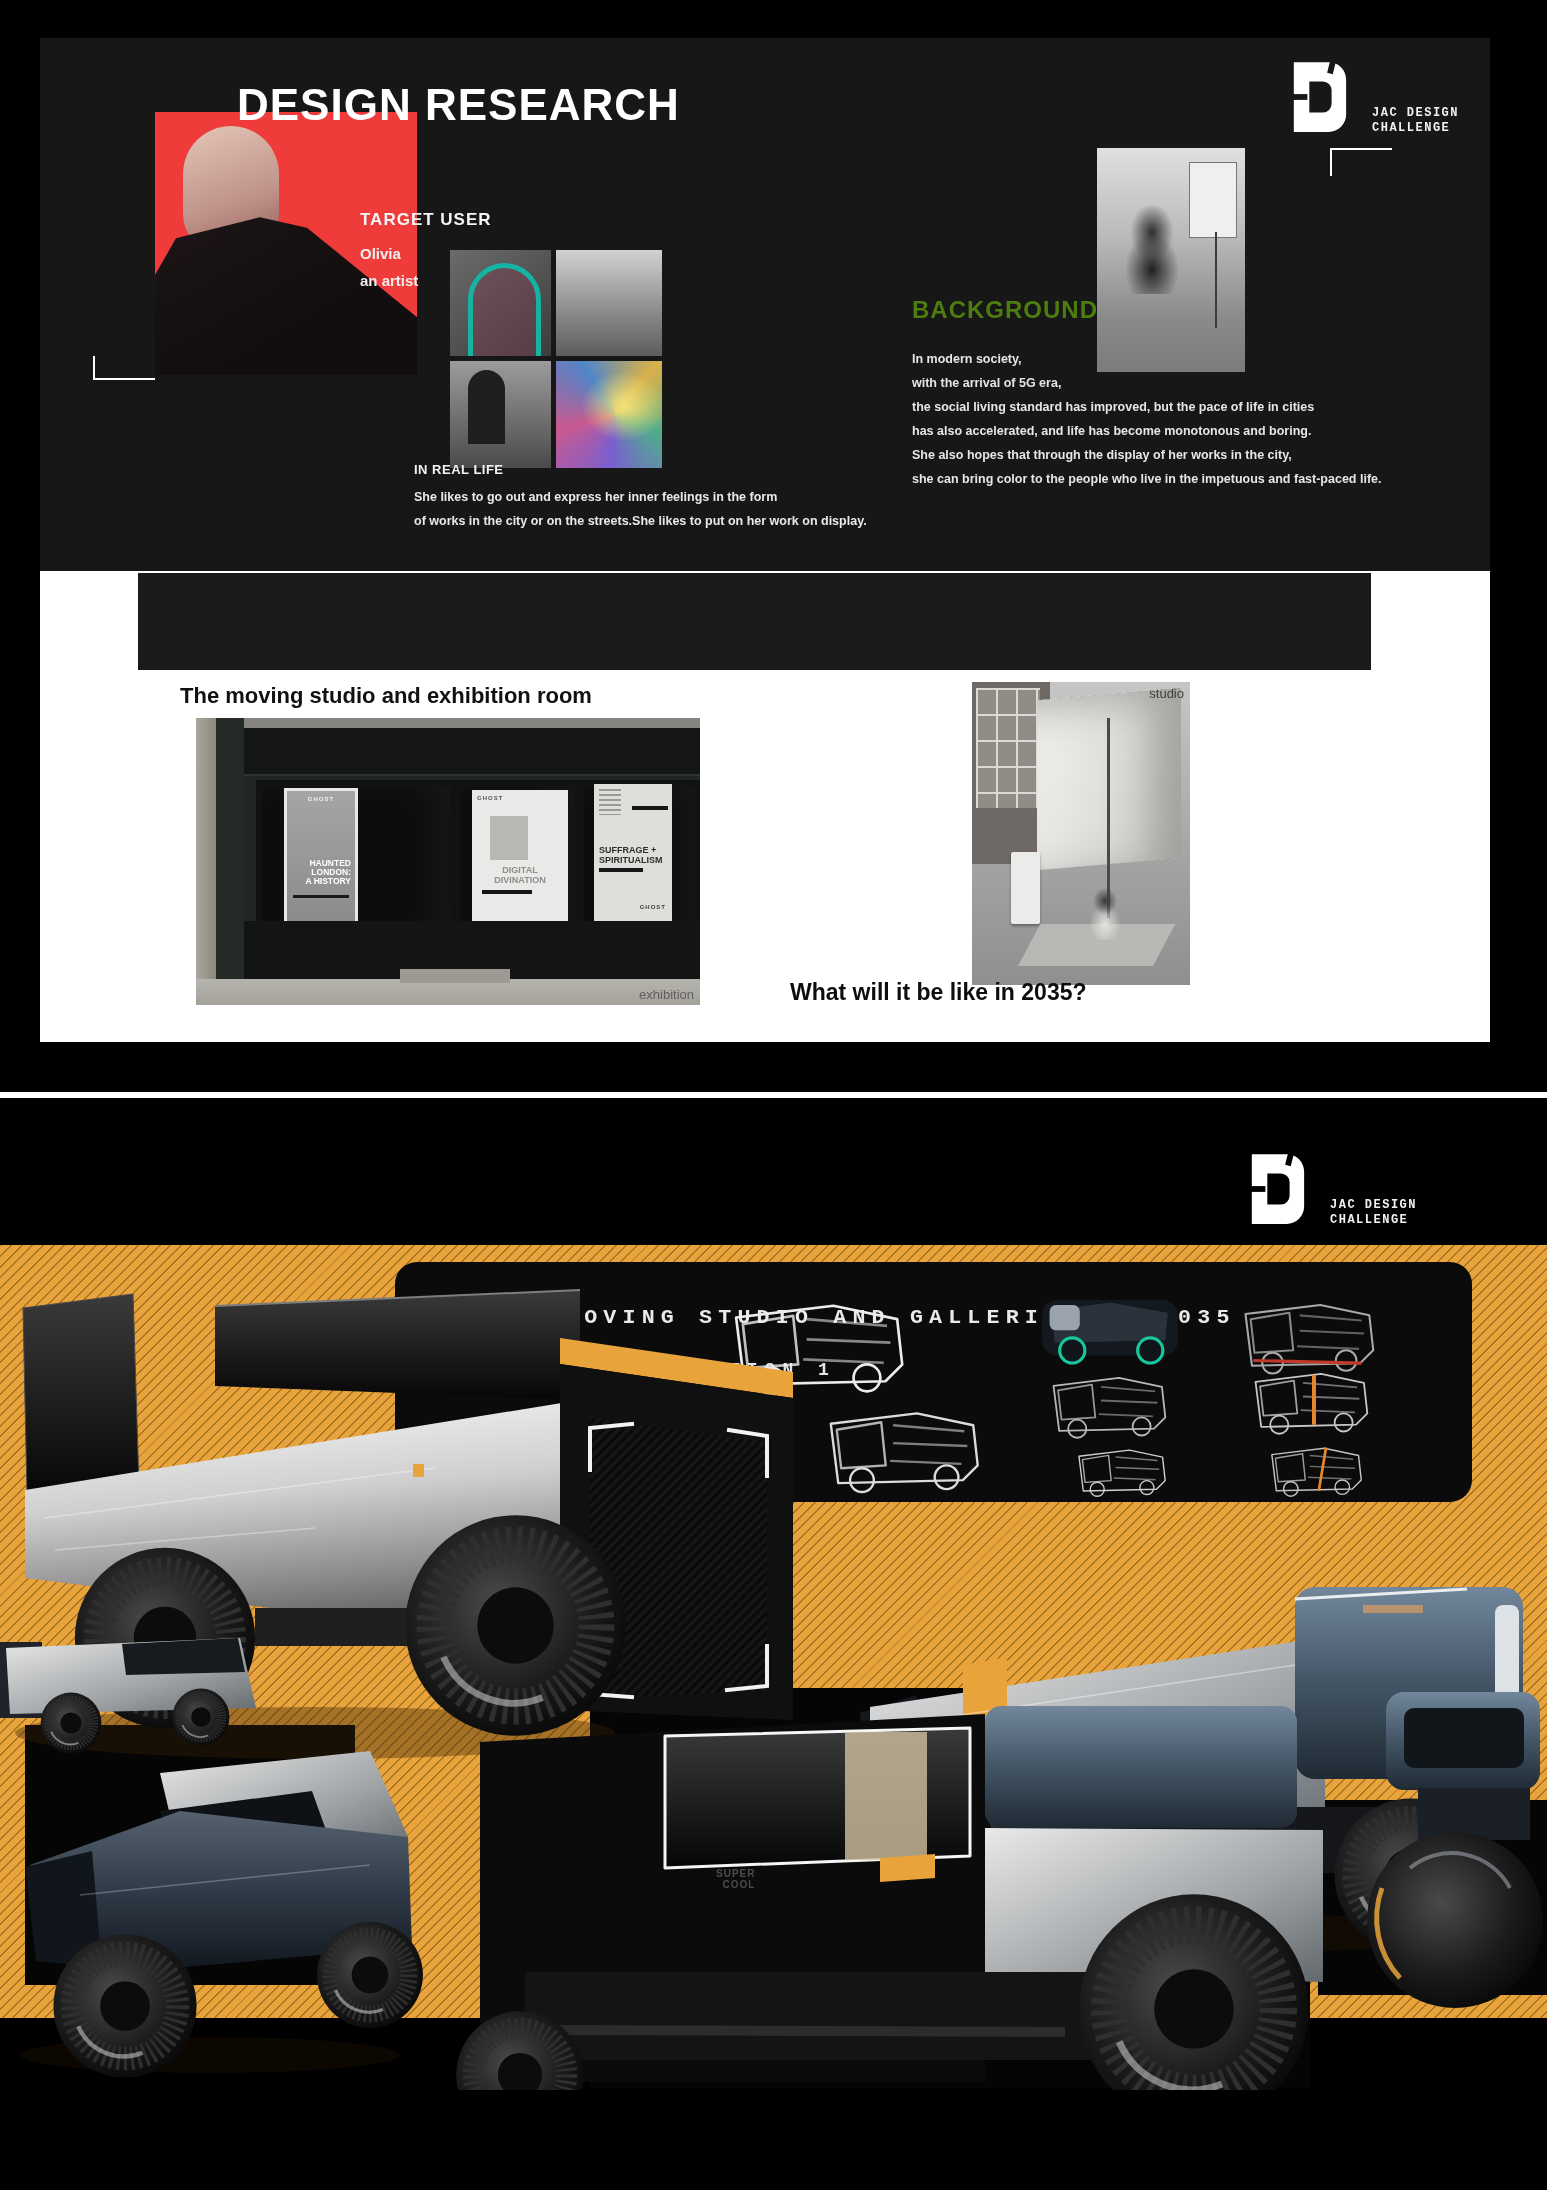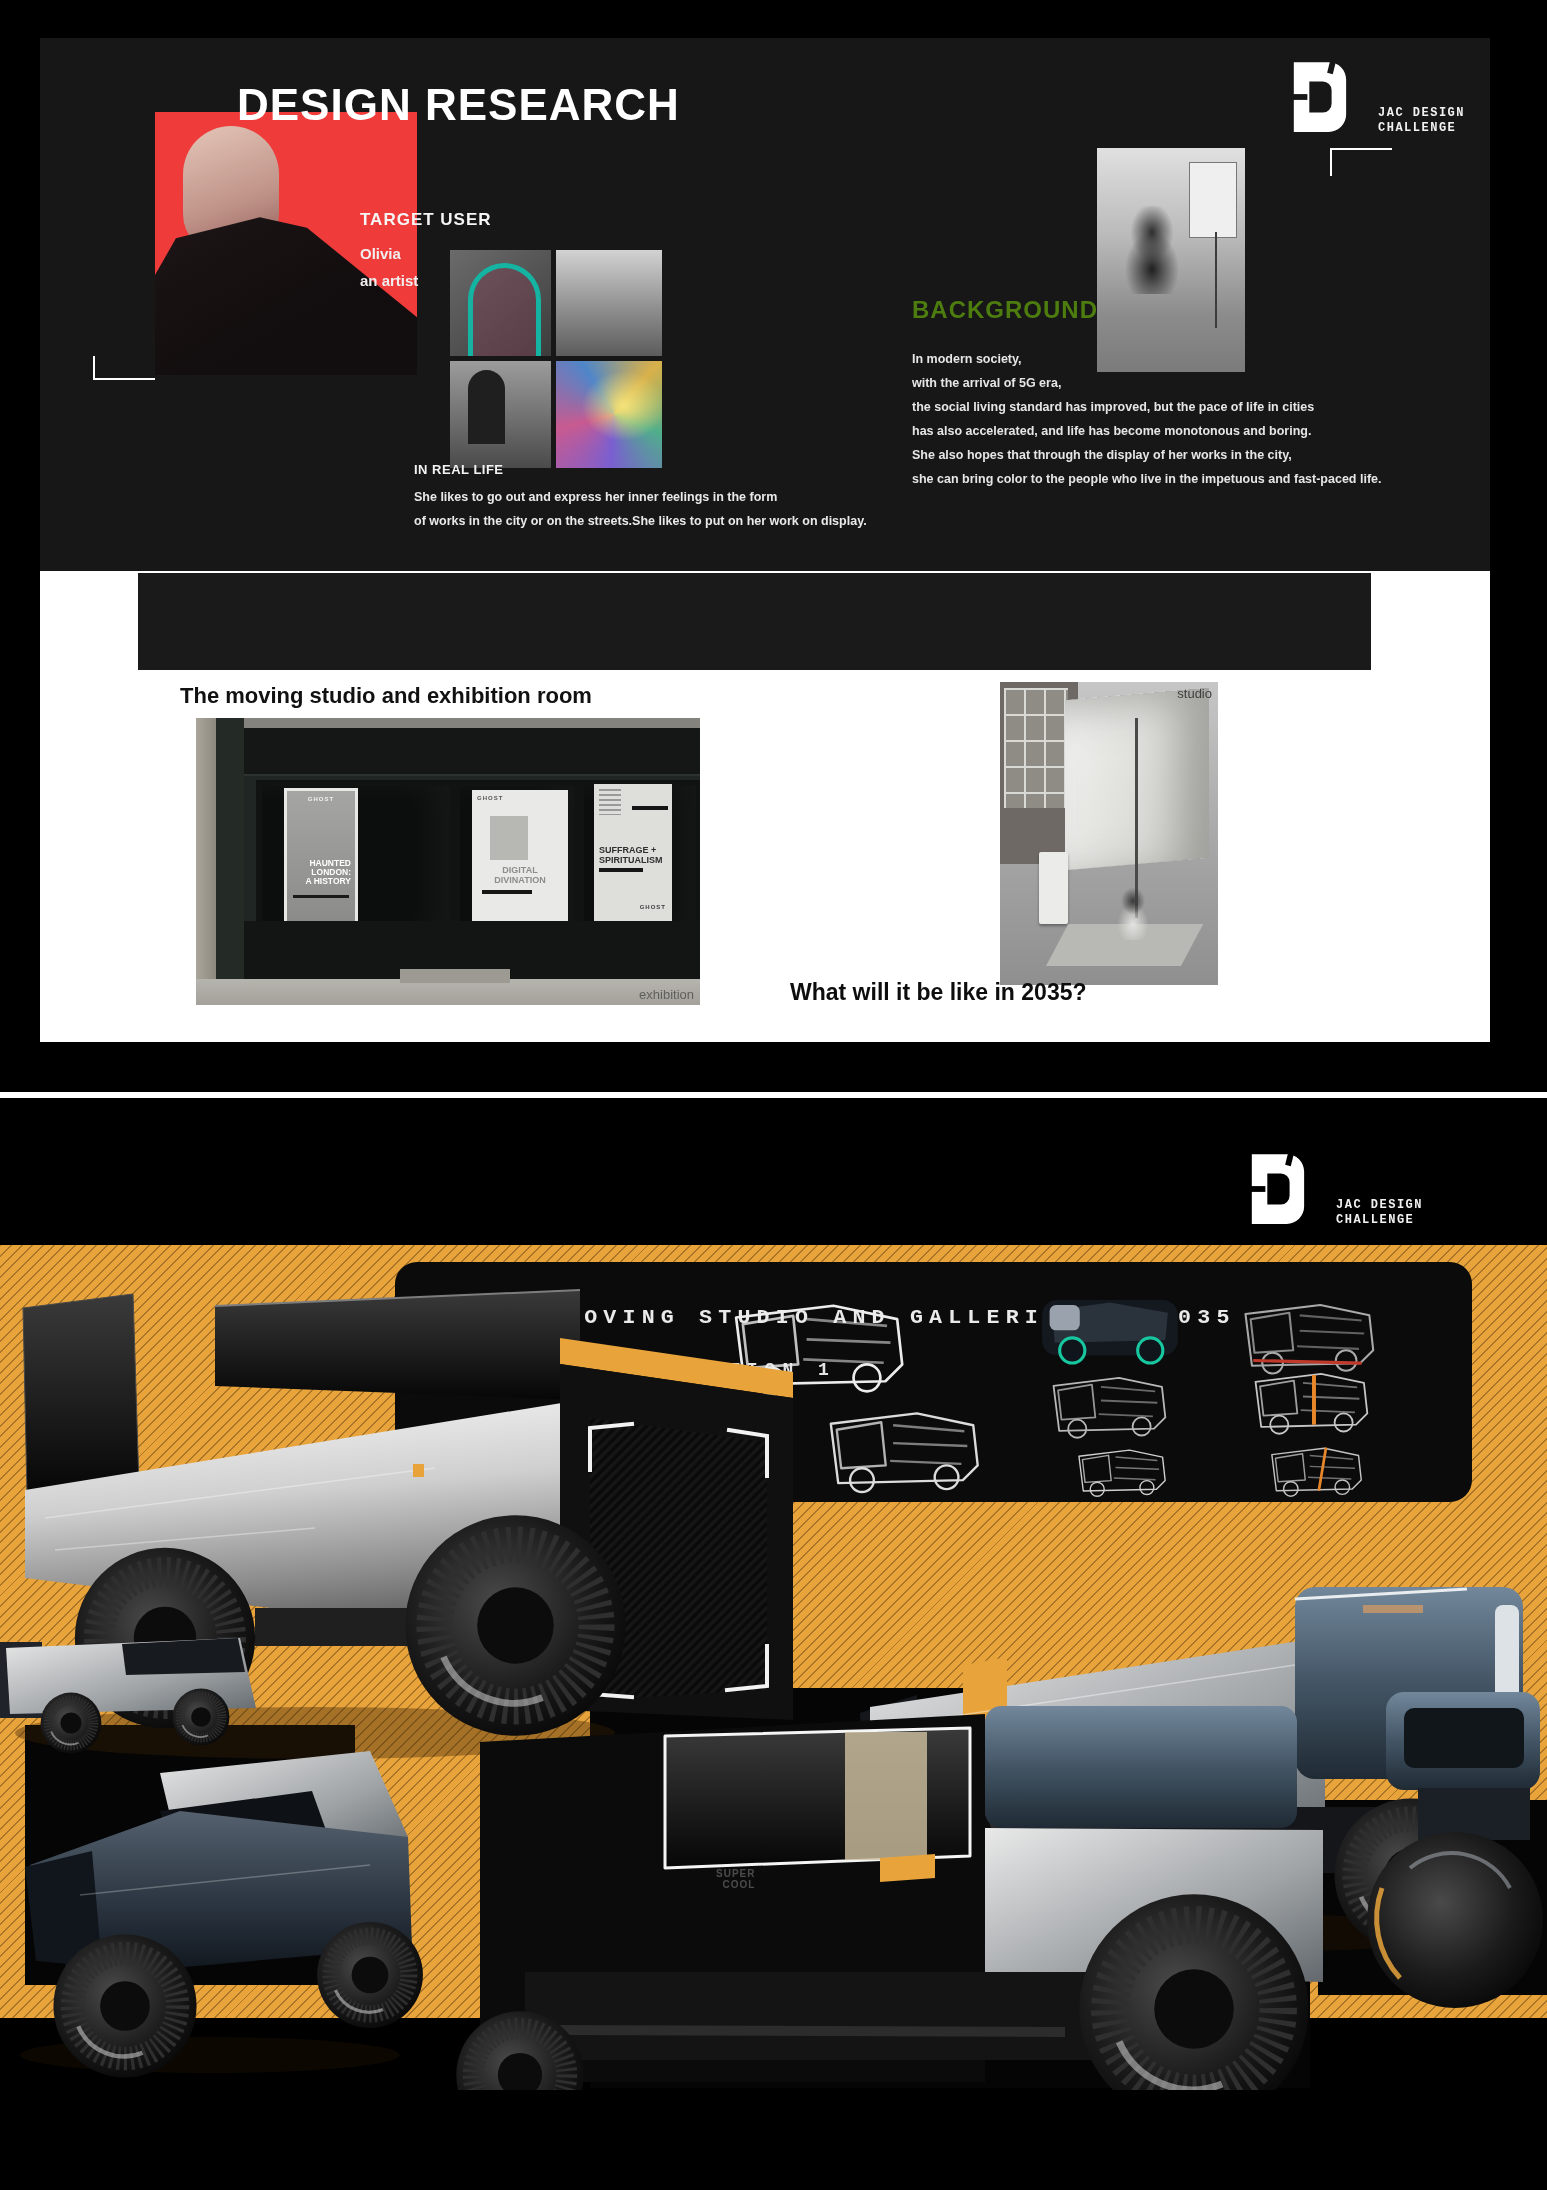--- a/index.html
+++ b/index.html
@@ -38,21 +38,21 @@
   .irl-l2{left:374px;top:476px;font-size:12.5px;font-weight:bold;color:#e9e9e9;}
   .bg-head{left:872px;top:258px;font-size:24px;font-weight:bold;color:#4d7c0f;letter-spacing:1px;}
   .bg-line{left:872px;font-size:12.5px;font-weight:bold;color:#e6e6e6;}
   .bg-photo{left:1057px;top:110px;width:148px;height:224px;
       background:linear-gradient(180deg,#e0e0e0,#b9b9b9 40%,#8b8b8b 75%,#7b7b7b);}
   .bg-photo .canvas-w{position:absolute;right:8px;top:14px;width:46px;height:74px;background:#efefef;border:1px solid #777;}
   .bg-photo .easel{position:absolute;right:28px;top:84px;width:2px;height:96px;background:#3c3c3c;}
   .bg-photo .artist{position:absolute;left:26px;top:58px;width:58px;height:88px;
       background:radial-gradient(30px 40px at 50% 30%,#2d2d2d,rgba(0,0,0,0) 72%),
                  radial-gradient(36px 50px at 50% 72%,#1f1f1f,rgba(0,0,0,0) 75%);}
-  .logo-wrap{display:flex;align-items:flex-end;gap:28px;}
+  .logo-wrap{display:flex;align-items:flex-end;gap:22px;}
   .logo-text{font-family:"Liberation Mono",monospace;font-size:12px;font-weight:bold;color:#f2f2f2;
       letter-spacing:1.5px;line-height:15px;}
   .corner-logo{border-left:2px solid #fff;border-top:2px solid #fff;width:60px;height:26px;}
 
   .p1-white{left:40px;top:571px;width:1450px;height:471px;background:#ffffff;}
   .banner{left:98px;top:2px;width:1233px;height:97px;background:#1a1a1a;}
   .banner-l1{left:17px;top:0px;font-size:46px;font-weight:bold;color:#d9d9d9;letter-spacing:0px;}
   .banner-l2{left:17px;top:51px;font-size:32px;font-weight:bold;color:#d9d9d9;letter-spacing:.5px;}
   .caption{left:140px;top:112px;font-size:22px;font-weight:bold;color:#111;}
   .question{left:750px;top:408px;font-size:23px;font-weight:bold;color:#0d0d0d;}
@@ -87,21 +87,21 @@
   .p3{left:398px;top:66px;width:78px;height:140px;background:#dededb;}
   .p3 .lines{position:absolute;left:5px;top:5px;width:22px;height:26px;
       background:repeating-linear-gradient(180deg,#9a9a98 0 2px,rgba(0,0,0,0) 2px 5px);}
   .p3 .bar-t{position:absolute;right:4px;top:22px;width:36px;height:4px;background:#161616;}
   .p3 .t{position:absolute;left:5px;top:62px;color:#2e2e2e;font-weight:bold;font-size:9px;line-height:9.5px;}
   .p3 .bar{position:absolute;left:5px;top:84px;width:44px;height:4px;background:#161616;}
   .p3 .brand{position:absolute;right:6px;bottom:14px;color:#3c3c3c;}
   .sf-label{position:absolute;right:6px;bottom:3px;font-size:13px;color:#5f5f5d;}
 
   
-  .studio{left:960px;top:111px;width:218px;height:303px;background:linear-gradient(180deg,#c6c6c6,#a2a2a2 62%,#8f8f8f);overflow:hidden;}
+  .studio{left:932px;top:111px;width:218px;height:303px;background:linear-gradient(180deg,#c6c6c6,#a2a2a2 62%,#8f8f8f);overflow:hidden;}
   .st-wall{position:absolute;left:0;top:0;width:36%;height:60%;background:#6e6965;}
   .st-win{position:absolute;left:4px;top:6px;width:64px;height:120px;background:
       repeating-linear-gradient(90deg,#d9d9d6 0 2px,rgba(0,0,0,0) 2px 20px),
       repeating-linear-gradient(180deg,#d9d9d6 0 2px,rgba(0,0,0,0) 2px 26px),#8f8b85;}
   .st-screen{position:absolute;left:30%;top:4%;width:66%;height:56%;transform:skewY(-5deg);
       background:linear-gradient(105deg,#f2f2f0,#dadad6 60%,#c9c9c4);box-shadow:inset -30px 10px 40px rgba(120,120,115,.5);}
   .st-pole{position:absolute;left:62%;top:12%;width:3px;height:66%;background:#4a4a48;}
   .st-fridge{position:absolute;left:18%;top:56%;width:13%;height:24%;background:#ebebe9;border-radius:2px;box-shadow:0 2px 3px rgba(0,0,0,.35);}
   .st-mat{position:absolute;left:26%;top:80%;width:62%;height:14%;background:#b8b8b4;transform:skewX(-28deg);}
   .st-person{position:absolute;left:52%;top:68%;width:40px;height:52px;

